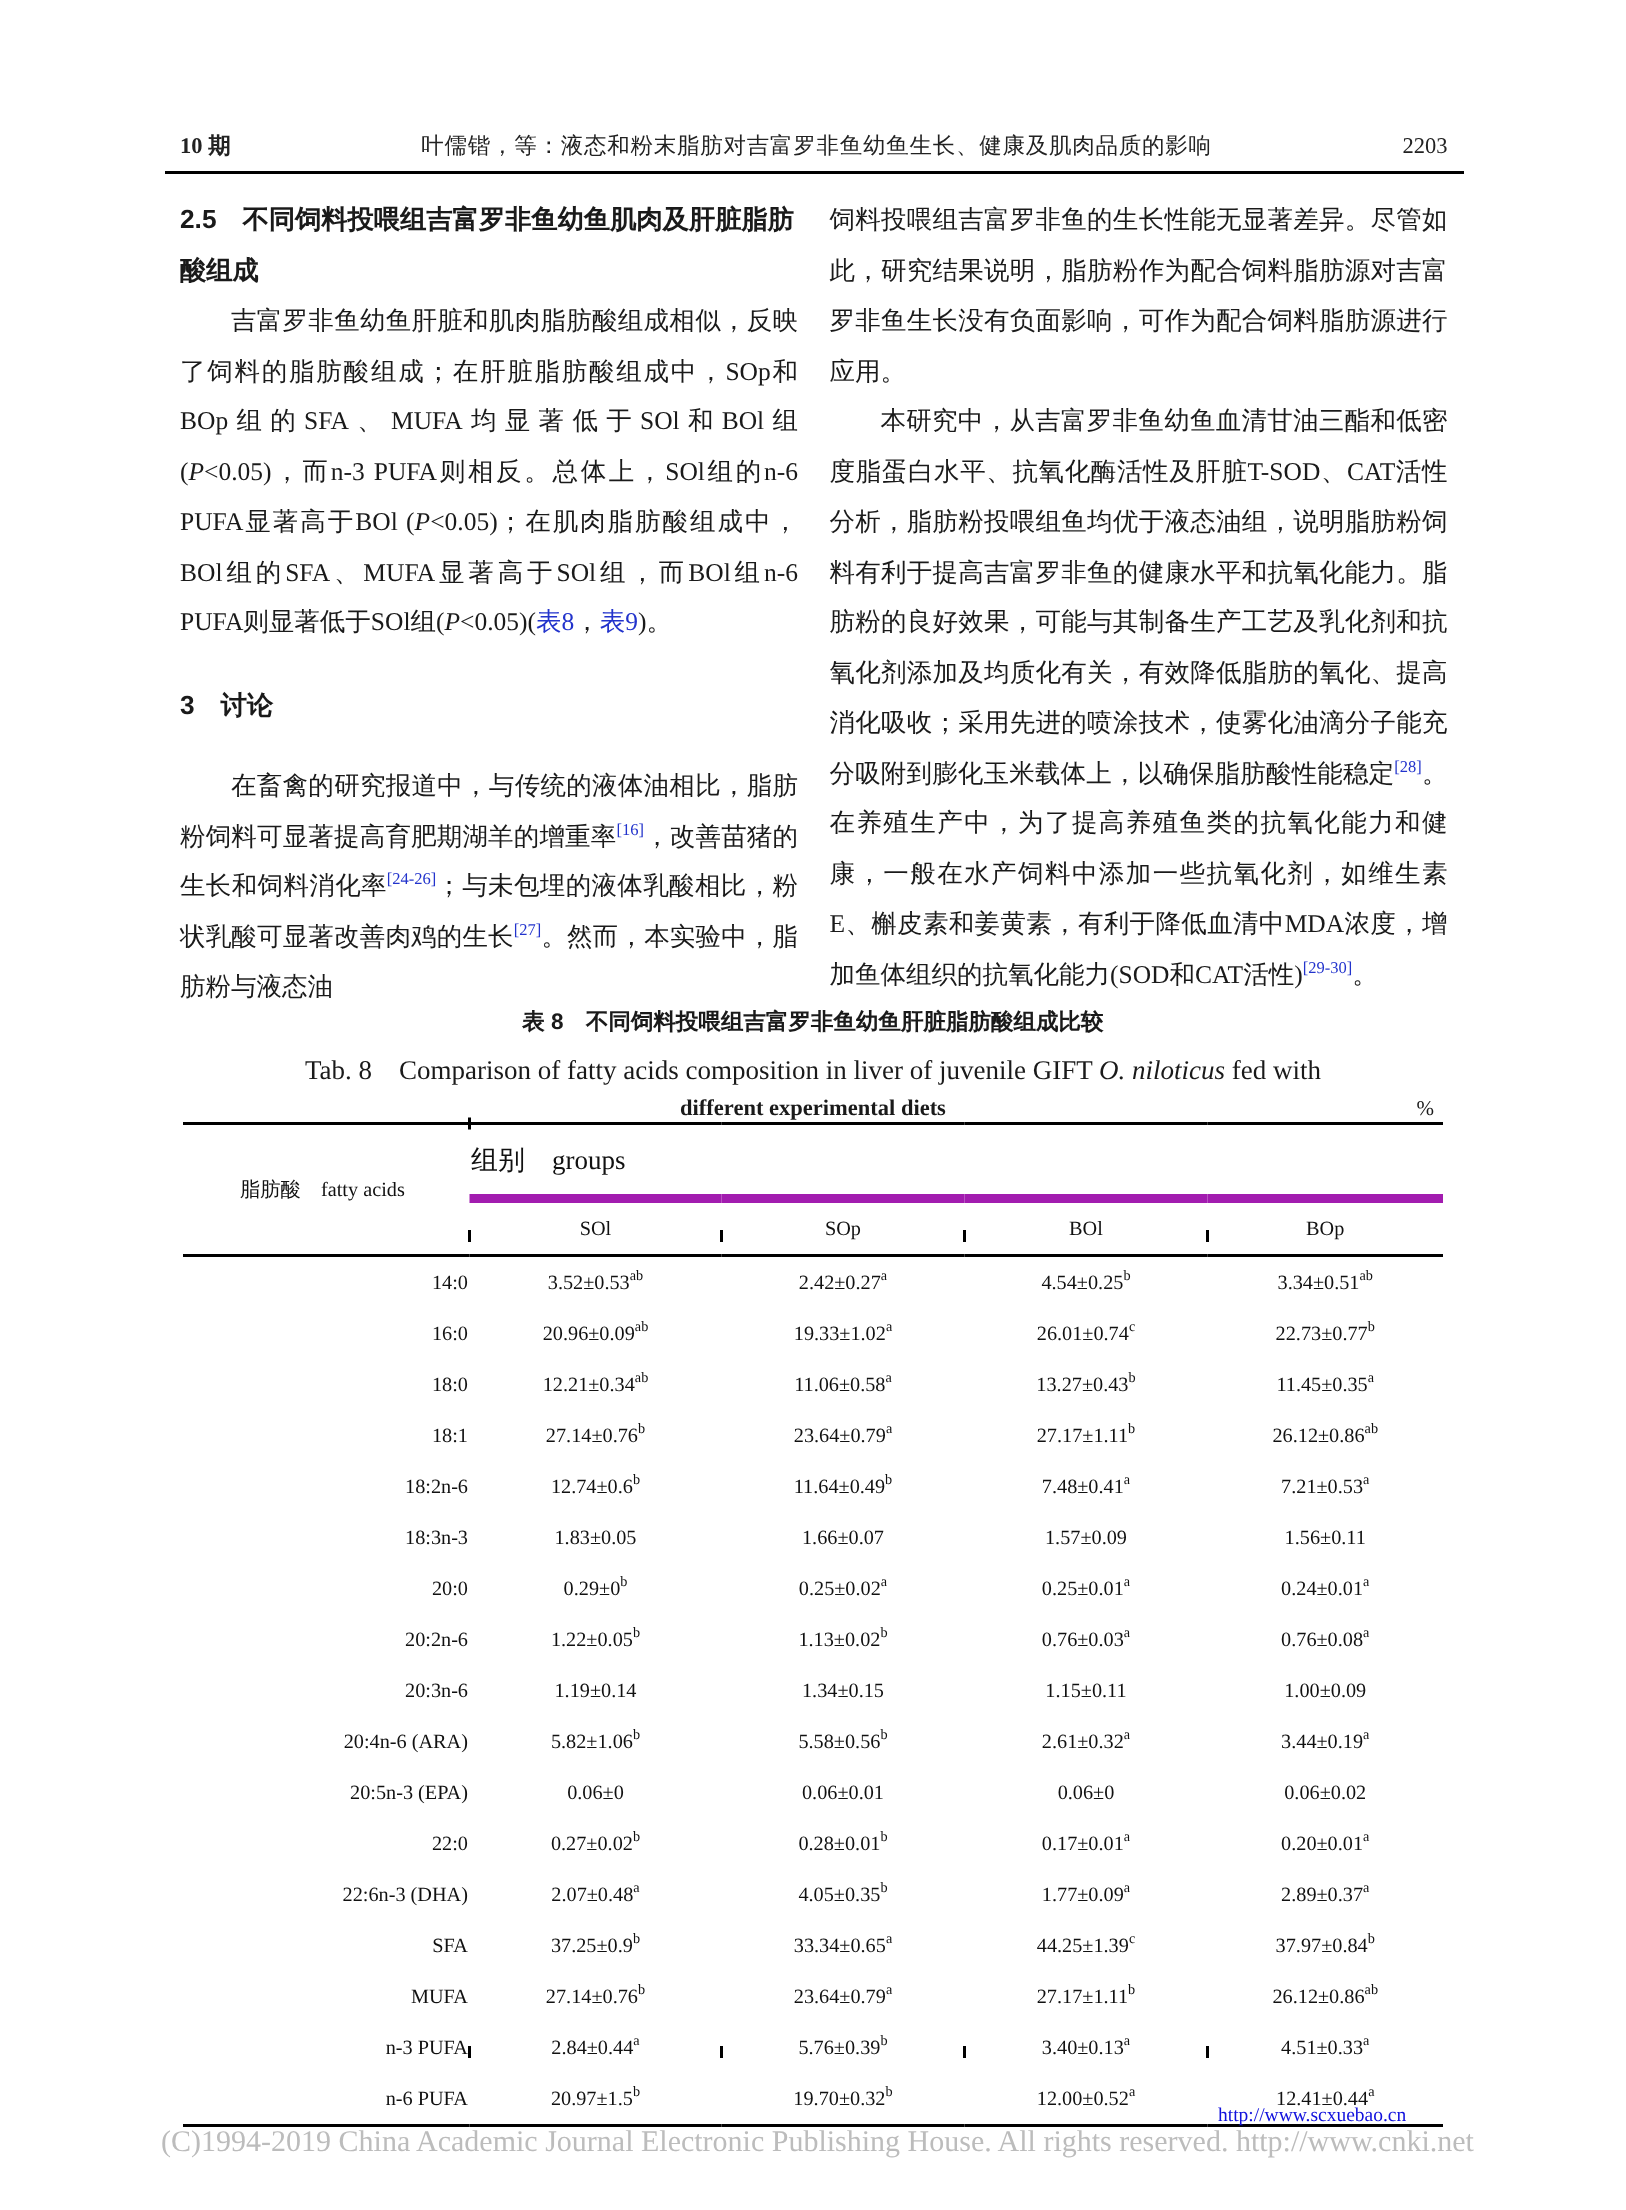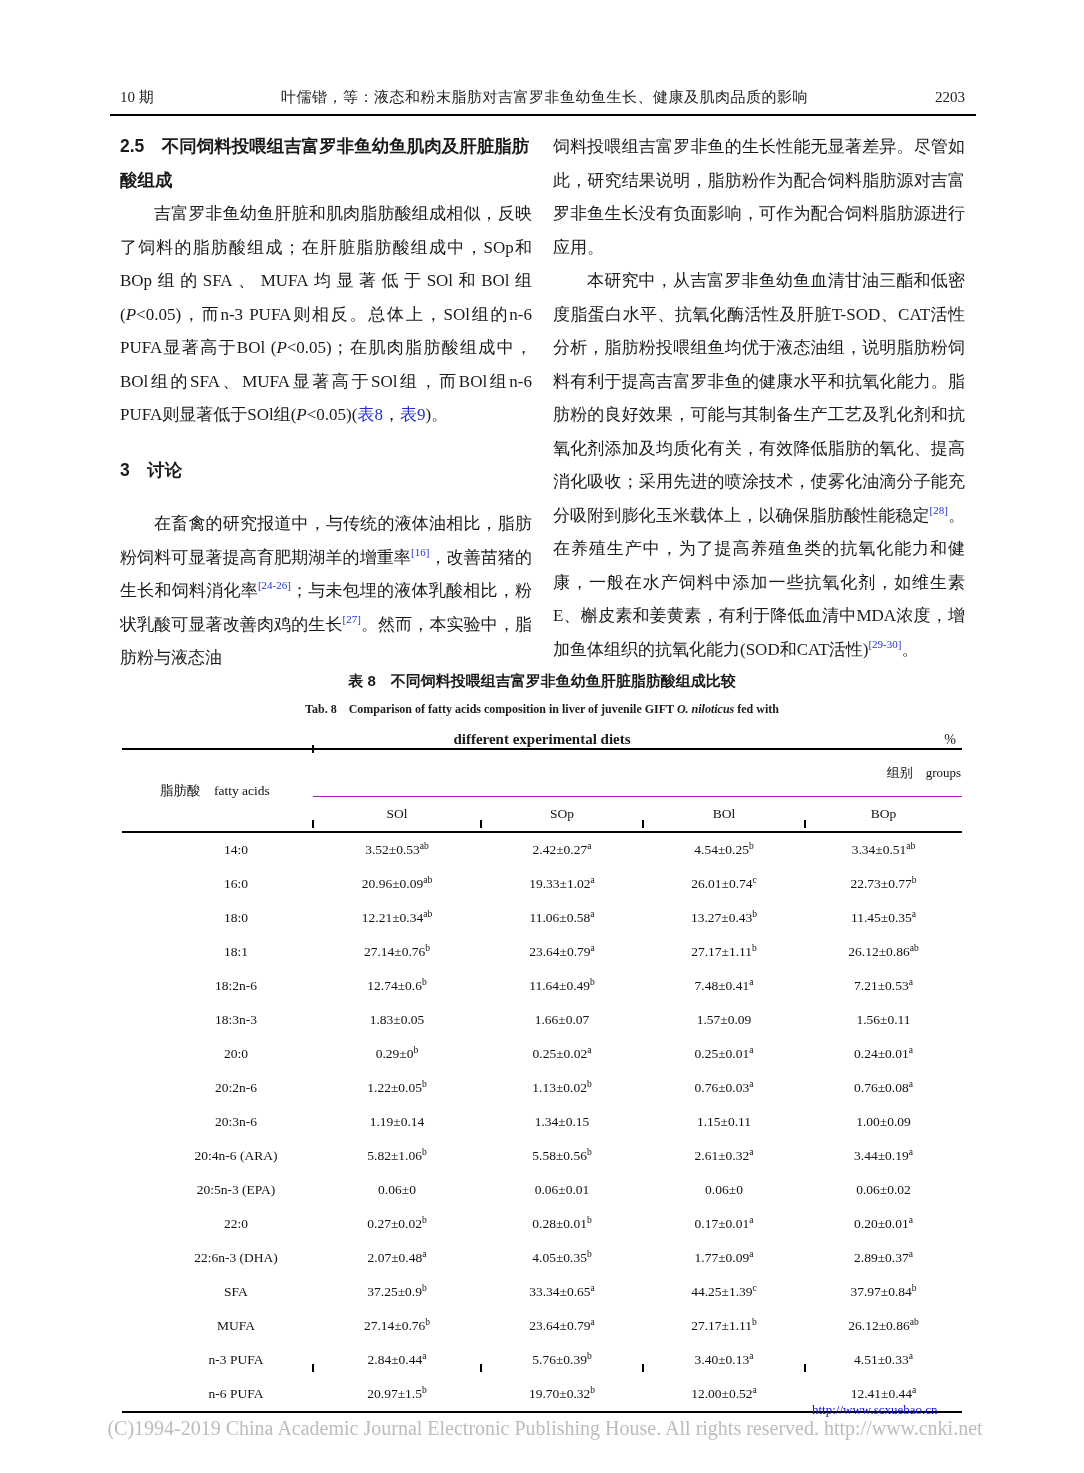--- a/index.html
+++ b/index.html
@@ -6,21 +6,21 @@
   body{
     width:1084px;height:1473px;position:relative;background:#ffffff;
     font-family:"Liberation Serif","DejaVu Serif",serif;color:#1a1a1a;
     overflow:hidden;
   }
   
   .page-header{
     position:absolute;top:88px;left:120px;width:845px;
     display:flex;align-items:baseline;font-size:15px;color:#222;
   }
-  .ph-issue{white-space:nowrap;}
+  .ph-issue{white-space:nowrap;font-weight:bold;}
   .ph-title{flex:1;text-align:center;letter-spacing:.5px;}
   .ph-page{white-space:nowrap;}
   .header-rule{position:absolute;top:114px;left:110px;width:866px;height:2px;background:#000;}
 
   
   .col{position:absolute;top:130px;width:412px;font-size:17px;line-height:33.5px;text-align:justify;}
   .col-left{left:120px;}
   .col-right{left:553px;}
   .sec-heading{
     font-weight:bold;font-size:17.5px;line-height:33.5px;text-align:left;
@@ -32,39 +32,39 @@
     font-weight:bold;font-size:17.5px;margin:22px 0 20px 0;text-align:left;
     font-family:"Liberation Sans","DejaVu Sans",sans-serif;
   }
   .it{font-style:italic;}
   sup.cite{color:#2233cc;font-size:11px;line-height:0;}
   .tlink{color:#2233cc;}
 
   
   .tbl-caption{position:absolute;left:122px;width:840px;text-align:center;}
   .cap-zh{top:672px;font-size:15px;font-weight:bold;font-family:"Liberation Sans","DejaVu Sans",sans-serif;}
-  .cap-en1{top:701px;font-size:12px;font-weight:bold;}
+  .cap-en1{top:701px;font-size:18px;font-weight:normal;}
   .cap-en2{top:731px;font-size:15px;font-weight:bold;}
   .cap-en2 .unit{position:absolute;right:6px;top:1px;font-weight:normal;font-size:14px;}
 
   
   .tablewrap{position:absolute;left:122px;top:748px;width:840px;}
   table.ft{
     width:840px;border-collapse:collapse;table-layout:fixed;
     border-top:2px solid #000;border-bottom:2px solid #000;
     font-size:13.5px;color:#111;
   }
   table.ft th{font-weight:normal;}
   th.rowhead{
     text-align:left;padding-left:38px;font-size:13.5px;vertical-align:middle;
     border-bottom:2px solid #000;
   }
-  th.groups{height:44px;text-align:right;border-bottom:1px solid #a21caf;font-size:13px;}
+  th.groups{height:44px;text-align:left;border-bottom:6px solid #a21caf;font-size:18px;}
   tr.colnames th{height:32px;text-align:center;border-bottom:2px solid #000;}
-  td.fa-name{height:32px;text-align:center;padding-left:38px;}
+  td.fa-name{height:32px;text-align:right;padding-left:38px;}
   td.val{height:32px;text-align:center;}
   sup.vsup{font-size:9.5px;line-height:0;}
   .tick{position:absolute;width:2px;height:8px;background:#000;}
 
   
   .journal-link{
     position:absolute;top:1402px;left:812px;font-size:13px;color:#1111dd;
     font-family:"Liberation Serif","DejaVu Serif",serif;
   }
   .watermark{

